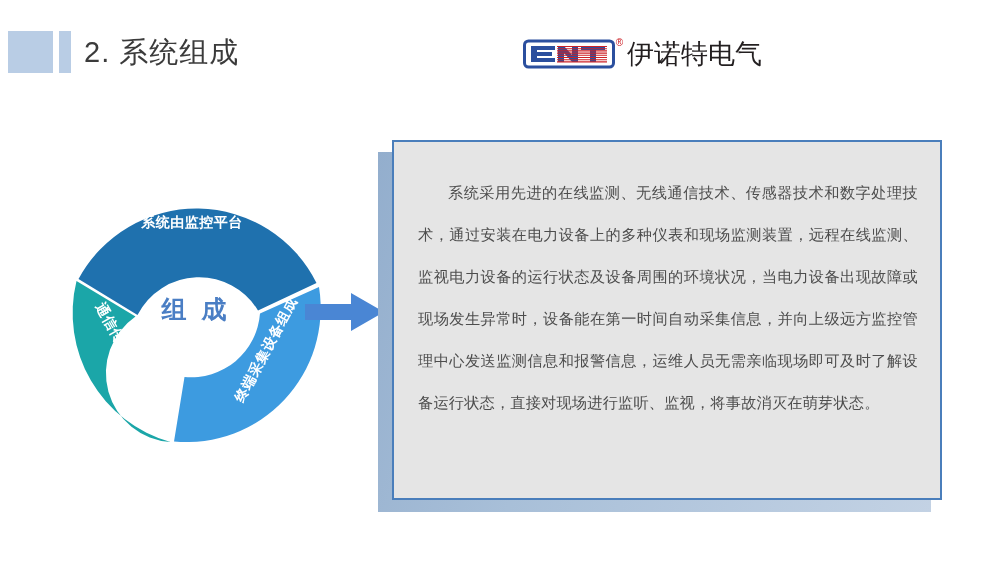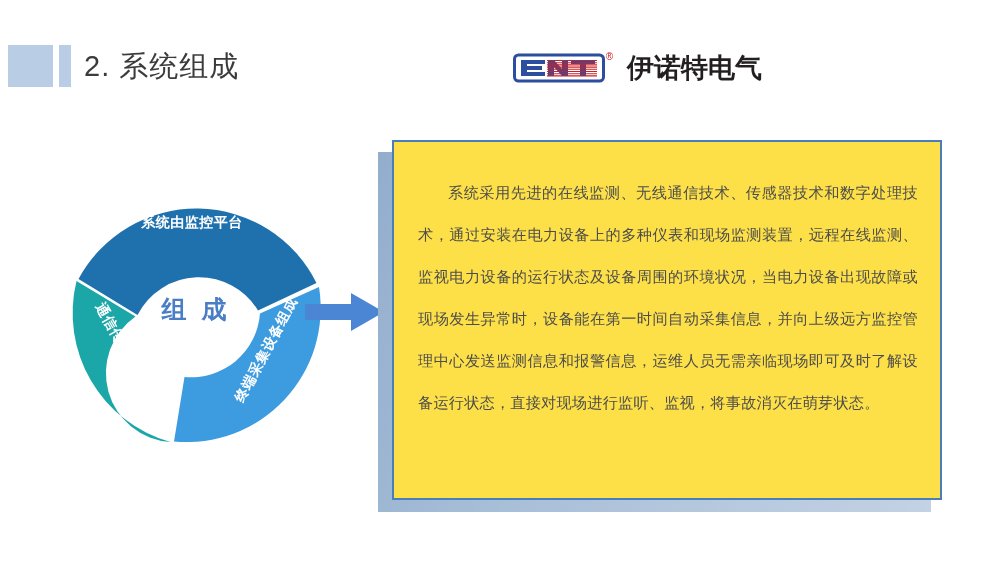--- a/index.html
+++ b/index.html
@@ -12,21 +12,21 @@
     background: #ffffff;
     font-family: "Liberation Sans", "DejaVu Sans", sans-serif;
     overflow: hidden;
     position: relative;
   }
 
   
   #header {
     position: absolute;
     left: 0;
-    top: 16px;
+    top: 2px;
     width: 800px;
     height: 100px;
   }
   .deco-square {
     position: absolute;
     left: 8px;
     top: 29px;
     width: 45px;
     height: 42px;
     background: #b9cde5;
@@ -65,24 +65,24 @@
   #logo-reg {
     font-size: 10px;
     color: #cc2026;
     align-self: flex-start;
     line-height: 10px;
     margin-left: 1px;
     margin-top: 2px;
   }
   #logo-text {
     font-size: 27px;
-    font-weight: bold;
+    font-weight: normal;
     color: #231f20;
     letter-spacing: 0px;
-    margin-left: 14px;
+    margin-left: 4px;
     white-space: nowrap;
   }
 
   
   #donut-wrap {
     position: absolute;
     left: 44px;
     top: 166px;
     width: 300px;
     height: 290px;
@@ -120,21 +120,21 @@
     width: 553px;
     height: 360px;
     background: linear-gradient(110deg, #93aecd 0%, #a8bfd8 38%, #c3d2e4 100%);
   }
   #card {
     position: absolute;
     left: 392px;
     top: 140px;
     width: 550px;
     height: 360px;
-    background: #fde047;
+    background: #e5e5e5;
     border: 2px solid #4a7ebb;
     box-sizing: border-box;
   }
   #card-body {
     position: absolute;
     left: 24px;
     top: 30px;
     width: 500px;
     font-size: 15.2px;
     line-height: 42px;

